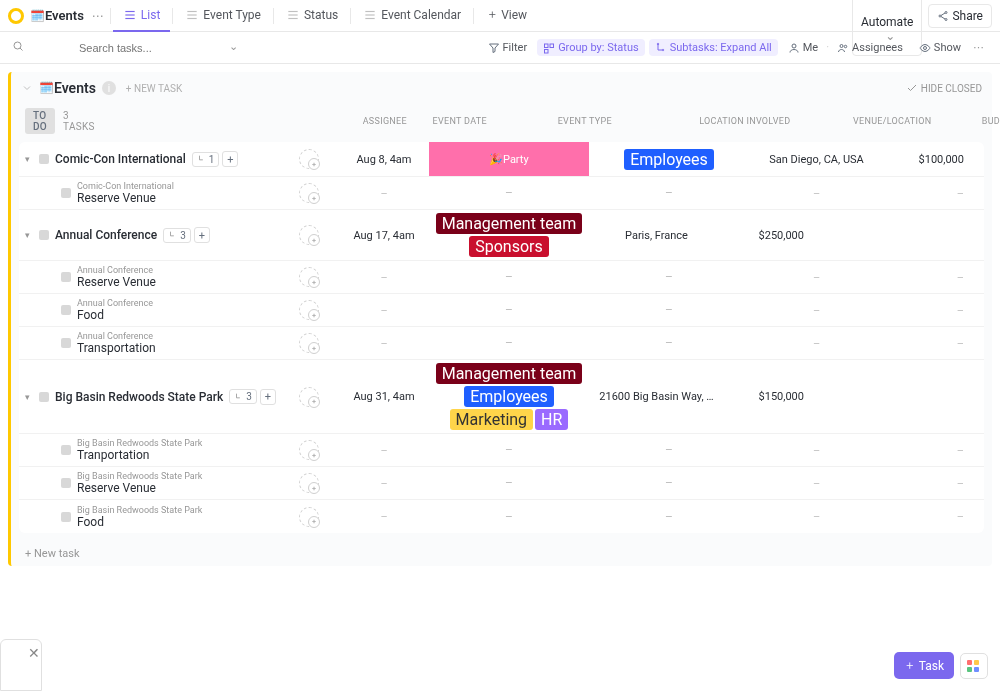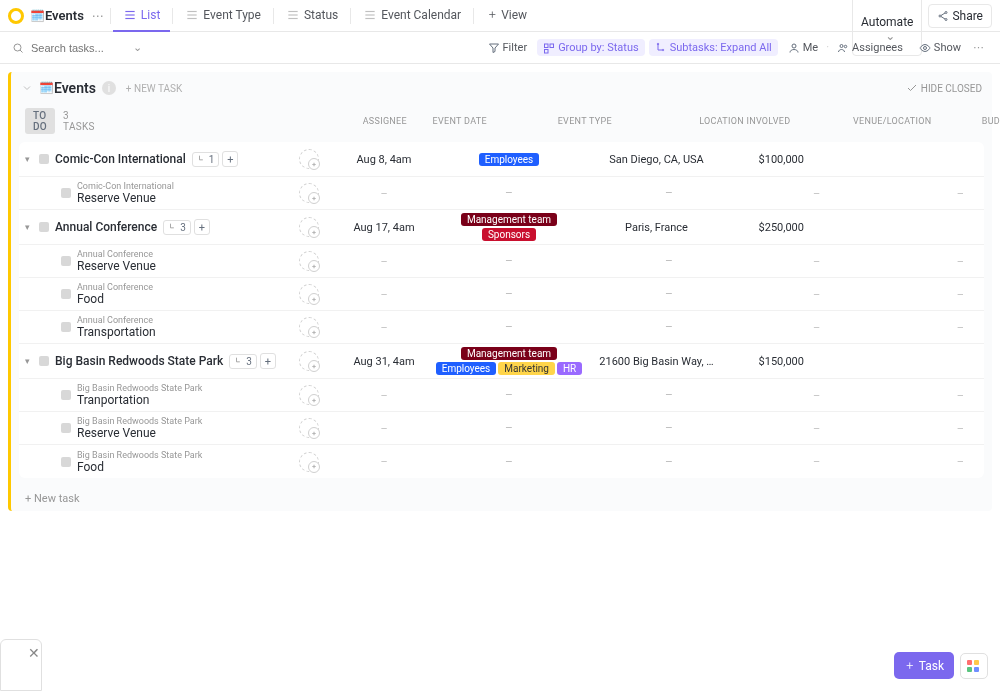--- a/index.html
+++ b/index.html
@@ -14,21 +14,21 @@
 .tab-icon { width: 14px; height: 14px; margin-right: 4px; opacity: 0.6; }
 .tab.active .tab-icon { opacity: 1; }
 .tab-sep { width: 1px; height: 16px; background: #e8e8e8; margin: 0 2px; }
 .header-spacer { flex: 1; }
 .automate-btn { display: flex; align-items: center; border: 1px solid #e8e8e8; border-radius: 4px; padding: 12px 8px; font-size: 12px; cursor: pointer; margin-right: 6px; flex-direction: column; }
 .share-btn { display: flex; align-items: center; border: 1px solid #e8e8e8; border-radius: 4px; padding: 4px 8px; font-size: 12px; cursor: pointer; }
 .dots { color: #979797; cursor: pointer; padding: 0 4px; }
 
 
 .toolbar { display: flex; align-items: center; height: 32px; padding: 0 12px; border-bottom: 1px solid #e8e8e8; font-size: 11px; color: #54575d; }
-.search-box { display: flex; align-items: center; flex: 0 0 auto; }
+.search-box { display: flex; align-items: flex-start; flex: 0 0 auto; gap: 48px; }
 .search-input { border: none; outline: none; font-size: 11px; padding: 2px 4px; width: 100px; }
 .toolbar-spacer { flex: 1; }
 .toolbar-item { display: flex; align-items: center; padding: 2px 6px; margin: 0 2px; cursor: pointer; border-radius: 4px; }
 .toolbar-item.pill { background: #f0eeff; color: #7b68ee; }
 .toolbar-item svg, .search-box svg { margin-right: 3px; }
 .caret { margin-left: 6px; color: #979797; }
 
 
 .main { padding: 8px; }
 .list-container { border-left: 3px solid #ffc800; background: #fafbfc; border-radius: 4px; position: relative; }
@@ -64,21 +64,21 @@
 .task-sub-wrap { display: flex; flex-direction: column; }
 .subtask-pill { display: inline-flex; align-items: center; border: 1px solid #e0e0e0; border-radius: 3px; padding: 1px 4px; margin-left: 6px; font-size: 10px; color: #656f7d; cursor: pointer;}
 .plus-pill { display: inline-flex; align-items: center; justify-content: center; border: 1px solid #e0e0e0; border-radius: 3px; width: 16px; height: 16px; margin-left: 3px; font-size: 11px; color: #656f7d; cursor: pointer;}
 .row-assignee { flex: 0 0 60px; display: flex; justify-content: center; }
 .assignee-circle { width: 20px; height: 20px; border: 1px dashed #d0d0d0; border-radius: 50%; position: relative; cursor:pointer;}
 .assignee-circle::after { content: "+"; position: absolute; bottom: -2px; right: -2px; width: 10px; height: 10px; background: #fff; border: 1px solid #d0d0d0; border-radius: 50%; font-size: 8px; display: flex; align-items: center; justify-content: center; color: #979797;}
 .row-date { flex: 0 0 90px; text-align: center; font-size: 11px; }
 .row-type { flex: 0 0 160px; display: flex; align-items: stretch; align-self: stretch; }
 .type-block { flex: 1; display: flex; align-items: center; justify-content: center; color: #fff; font-size: 11px; }
 .row-aud { flex: 0 0 160px; display: flex; flex-wrap: wrap; justify-content: center; align-items: center; gap: 2px; padding: 3px 4px; }
-.aud-tag { padding: 1px 6px; border-radius: 3px; font-size: 10px; color: #fff; }
+.aud-tag { padding: 1px 6px; border-radius: 3px; font-size: 16px; color: #fff; }
 .row-loc { flex: 0 0 135px; text-align: center; font-size: 11px; overflow: hidden; text-overflow: ellipsis; white-space: nowrap; padding: 0 4px;}
 .row-budget { flex: 0 0 80px; text-align: right; font-size: 11px; }
 .dash { color: #c0c0c0; }
 .new-task-row { padding: 6px 14px; font-size: 11px; color: #979797; cursor: pointer; }
 
 
 .bottom-close { position: absolute; bottom: 30px; left: 28px; font-size: 14px; color: #888; cursor: pointer; }
 .fab-task { position: absolute; bottom: 12px; right: 46px; background: #7b68ee; color: #fff; padding: 5px 10px; border-radius: 5px; font-size: 12px; display: flex; align-items: center; cursor: pointer; }
 .fab-grid { position: absolute; bottom: 12px; right: 12px; width: 28px; height: 26px; border: 1px solid #e0e0e0; border-radius: 5px; display: flex; align-items: center; justify-content: center; cursor: pointer; background: #fff;}
 .fab-grid .g { width: 5px; height: 5px; margin: 1px; border-radius: 1px; }
@@ -250,20 +250,23 @@
       <span class="task-name">Comic-Con International</span>
       <span class="subtask-pill"><svg class="ico" viewBox="0 0 24 24" fill="none" stroke="#979797" stroke-width="2" style="width:10px;height:10px;margin-right:2px">
                 <path d="M6 4v10h8"></path>
               </svg>1</span>
       <span class="plus-pill">+</span>
     </div>
     <div class="row-assignee">
             <div class="assignee-circle"></div>
           </div>
     <div class="row-date">Aug 8, 4am</div>
+    <div class="row-type">
+            <div class="type-block" style="background:#ff6fab">🎉Party</div>
+          </div>
     <div class="row-aud">
             <span class="aud-tag" style="background:#1f5fff;color:#fff">Employees</span>
           </div>
     <div class="row-loc">San Diego, CA, USA</div>
     <div class="row-budget">$100,000</div>
         </div>
         <div class="task-row sub">
       <div class="row-left sub">
         <span class="status-sq"></span>
         <div class="task-sub-wrap">

